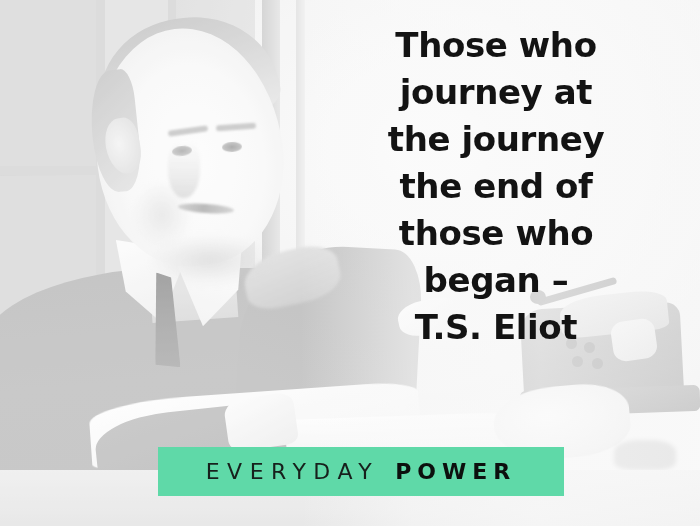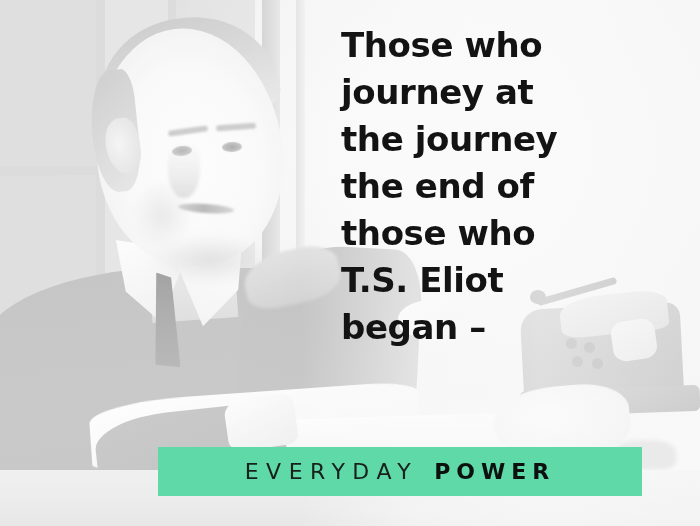--- a/index.html
+++ b/index.html
@@ -344,43 +344,43 @@
     position: absolute;
     left: 300px; top: 0;
     width: 400px; height: 526px;
     background: linear-gradient(90deg, rgba(250,250,250,0) 0%, rgba(250,250,250,.55) 28%, rgba(250,250,250,.72) 60%, rgba(250,250,250,.6) 100%);
     pointer-events: none;
   }
 
   
   .quote-block {
     position: absolute;
-    left: 341px;
+    left: 318px;
     top: 22px;
     width: 356px;
-    text-align: left;
+    text-align: center;
     z-index: 6;
   }
   .quote-line {
     display: block;
     font-family: "DejaVu Sans", "Liberation Sans", sans-serif;
     font-weight: bold;
     font-size: 34px;
     line-height: 47px;
     color: #131313;
     letter-spacing: -0.4px;
     white-space: nowrap;
   }
 
   
   .logo-banner {
     position: absolute;
     left: 158px;
     top: 447px;
-    width: 484px;
+    width: 406px;
     height: 49px;
     background: #5fd9a8;
     display: flex;
     align-items: center;
     justify-content: center;
     z-index: 8;
   }
   .logo-text {
     display: flex;
     align-items: baseline;
@@ -466,22 +466,22 @@
     <div class="wash"></div>
     <div class="wash-right"></div>
   </div>
 
   <div class="quote-block">
     <span class="quote-line">Those who</span>
     <span class="quote-line">journey at</span>
     <span class="quote-line">the journey</span>
     <span class="quote-line">the end of</span>
     <span class="quote-line">those who</span>
+    <span class="quote-line">began –</span>
     <span class="quote-line">T.S. Eliot</span>
-    <span class="quote-line">began –</span>
   </div>
 
   <div class="logo-banner">
     <div class="logo-text">
       <span class="logo-light">EVERYDAY</span>
       <span class="logo-bold">POWER</span>
     </div>
   </div>
 
 </div>

